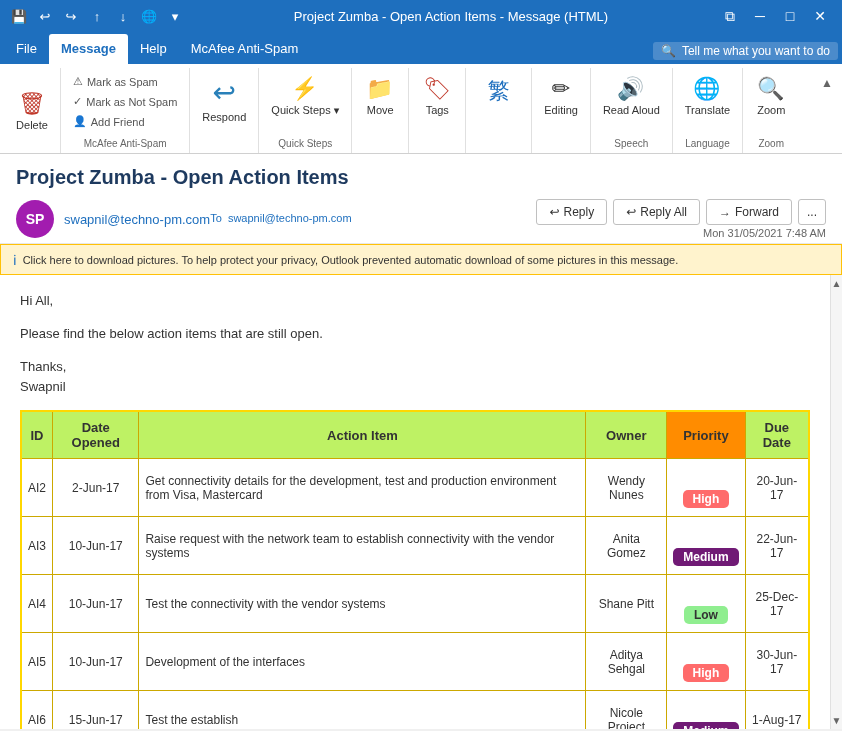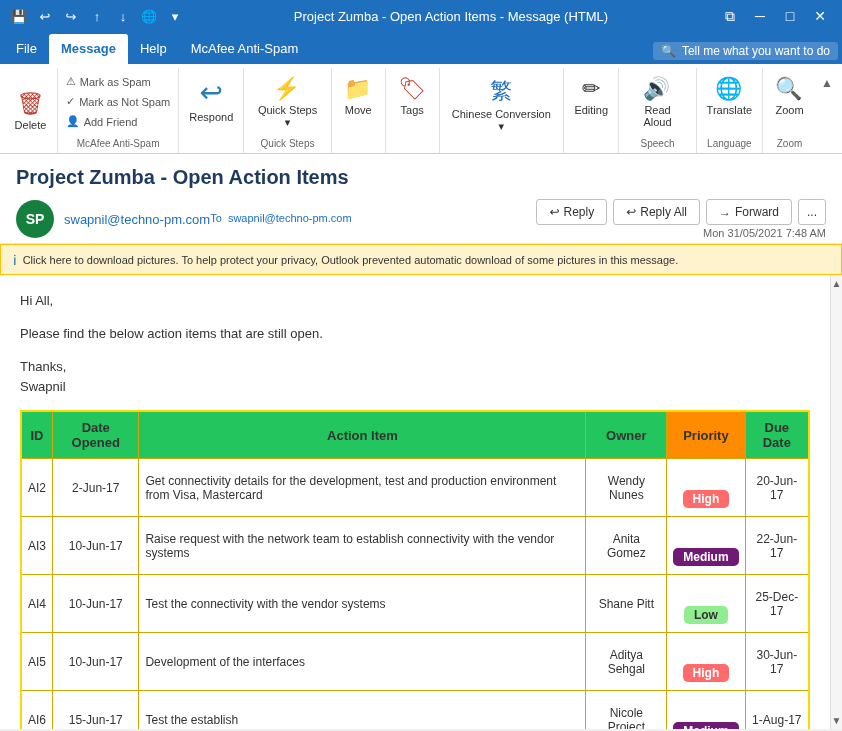--- a/index.html
+++ b/index.html
@@ -112,21 +112,21 @@
 
     
     .content { background: white; margin: 0; height: calc(731px - 156px); display: flex; flex-direction: column; overflow: hidden; }
 
     
     .email-header { padding: 12px 16px 4px; border-bottom: 1px solid #e8e8e8; }
     .email-title { font-size: 20px; font-weight: 600; color: #1e3a5f; margin-bottom: 10px; }
 
     .email-meta { display: flex; justify-content: space-between; align-items: center; }
     .email-sender { display: flex; align-items: center; gap: 10px; }
-    .avatar { width: 38px; height: 38px; background: #15803d; border-radius: 50%; color: white; display: flex; align-items: center; justify-content: center; font-size: 14px; font-weight: bold; flex-shrink: 0; }
+    .avatar { width: 38px; height: 38px; background: #a21caf; border-radius: 50%; color: white; display: flex; align-items: center; justify-content: center; font-size: 14px; font-weight: bold; flex-shrink: 0; }
     .sender-email { color: #1e6fbe; font-size: 13px; }
     .sender-to { font-size: 11px; color: #666; }
     .sender-to span { color: #1e6fbe; }
 
     .email-actions { display: flex; gap: 6px; align-items: center; }
     .action-btn {
       display: flex; align-items: center; gap: 4px;
       padding: 5px 12px; border: 1px solid #c0c0c0;
       border-radius: 3px; cursor: pointer; font-size: 12px;
       background: white; color: #333;
@@ -148,21 +148,21 @@
     }
     .privacy-notice .info-icon { color: #1e6fbe; font-size: 14px; }
 
     
     .email-body { padding: 16px 20px; flex: 1; overflow-y: auto; position: relative; }
     .email-text { font-size: 13px; line-height: 1.6; color: #333; margin-bottom: 12px; }
 
     
     .action-table { width: 100%; border-collapse: collapse; margin-top: 8px; border: 2px solid #ffd700; }
     .action-table th {
-      background: #22c55e;
+      background: #bef264;
       font-weight: bold;
       font-size: 13px;
       padding: 8px 6px;
       border: 1px solid #cca800;
       text-align: center;
       color: #333;
     }
     .action-table td {
       padding: 8px 6px;
       border: 1px solid #cca800;
@@ -300,21 +300,20 @@
         <span class="icon" style="font-size:22px;color:#c0392b;">🏷</span>
         <span>Tags</span>
       </div>
     </div>
   </div>
 
   <div class="ribbon-group" style="min-width:66px;">
     <div class="ribbon-btns" style="justify-content:center;">
       <div class="ribbon-btn-large">
         <span class="icon" style="font-size:22px;color:#1e6fbe;">繁</span>
-        <span>Chinese Conversion ▾</span>
       </div>
     </div>
   </div>
 
   <div class="ribbon-group" style="min-width:52px;">
     <div class="ribbon-btns" style="justify-content:center;">
       <div class="ribbon-btn-large">
         <span class="icon" style="font-size:22px;">✏</span>
         <span>Editing</span>
       </div>

